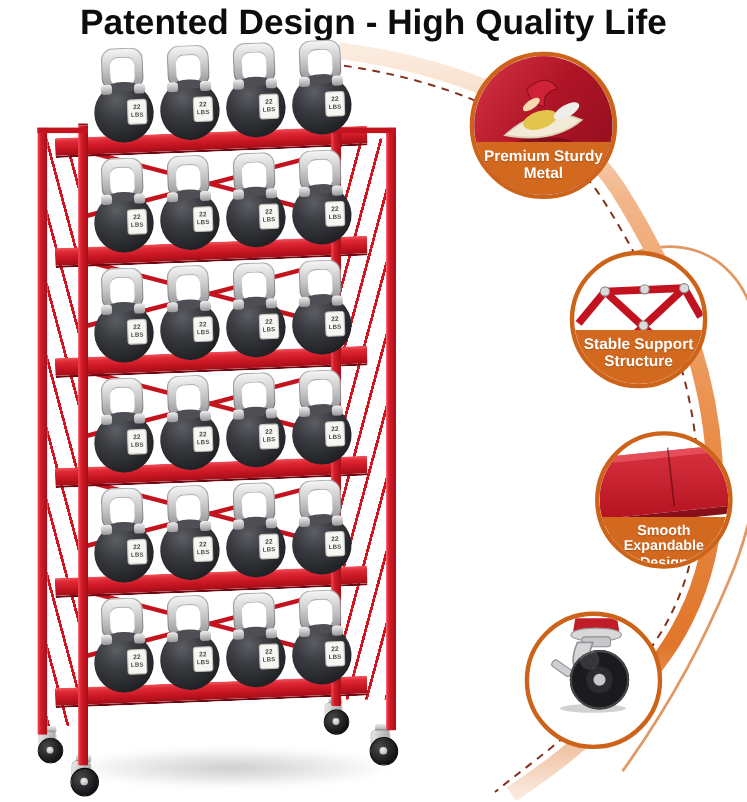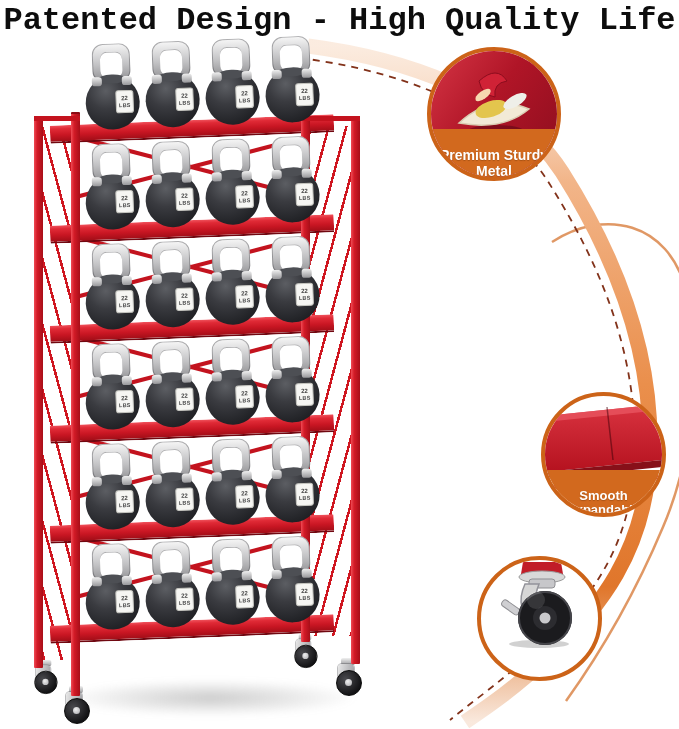--- a/index.html
+++ b/index.html
@@ -1,20 +1,20 @@
 <!DOCTYPE html>
 <html><head>
 <meta charset="utf-8">
 <style>
   html,body{margin:0;padding:0;background:#fff;}
   #stage{position:relative;width:679px;height:729px;overflow:hidden;background:#fff;
          font-family:"Liberation Sans",sans-serif;}
   
   .title{position:absolute;left:0;top:2px;width:100%;text-align:center;
-         font-size:32px;font-weight:bold;color:#0d0d0d;letter-spacing:0;font-family:Liberation Mono, monospace;}
+         font-size:32px;font-weight:bold;color:#0d0d0d;letter-spacing:0;}
   
   .post{position:absolute;width:9px;background:linear-gradient(90deg,#ef4b55 0%,#d31b27 35%,#a80e18 100%);
         border-top:2px solid #8c0b14;border-radius:1px;z-index:2;}
   .ladder{position:absolute;z-index:1;}
   .ladder.left{background:repeating-linear-gradient(75deg,#cf1620 0 2.5px,rgba(0,0,0,0) 2.5px 17px);}
   .ladder.right{background:repeating-linear-gradient(105deg,#cf1620 0 2.5px,rgba(0,0,0,0) 2.5px 17px);}
   .toprail{position:absolute;height:5px;background:#c4131e;z-index:2;}
   .shelf{position:absolute;left:50px;width:284px;height:16px;transform:rotate(-2.3deg);
          background:linear-gradient(180deg,#f0545e 0%,#e02a36 22%,#c91623 60%,#a30e18 100%);
          border-bottom:2px solid #700811;border-radius:1px;z-index:1;}
@@ -55,21 +55,21 @@
   .caster .hub{position:absolute;left:12px;top:21px;width:7px;height:7px;border-radius:50%;
          background:radial-gradient(circle at 40% 35%,#f0f0f0,#a6a6aa);}
   
   #curves{position:absolute;left:0;top:0;z-index:1;}
   .callout{position:absolute;border:4px solid #cc6318;border-radius:50%;background:#fff;
          overflow:hidden;box-sizing:border-box;z-index:2;}
   .callout .content{position:absolute;left:0;top:0;right:0;bottom:0;}
   .band{position:absolute;left:0;right:0;bottom:0;background:#d2691e;display:flex;
         align-items:flex-start;justify-content:center;text-align:center;}
   .band span{display:block;color:#fff;font-weight:bold;font-size:14px;line-height:1.12;
-        padding-top:19px;text-shadow:0 1px 1px rgba(90,40,0,.35);text-align:center;}
+        padding-top:5px;text-shadow:0 1px 1px rgba(90,40,0,.35);text-align:center;}
   .c1{left:427px;top:47px;width:134px;height:134px;}
   .c1 .band{height:38%;} .c1 .band span{width:112px;}
   .c2{left:518px;top:228px;width:125px;height:125px;}
   .c2 .band{height:42%;} .c2 .band span{width:110px;}
   .c3{left:541px;top:392px;width:125px;height:125px;}
   .c3 .band{height:37%;} .c3 .band span{width:118px;font-size:13px;}
   .c4{left:477px;top:556px;width:125px;height:125px;}
   .c4 .band{height:35%;} .c4 .band span{width:80px;}
   .c1 .content{background:linear-gradient(125deg,#d53545 0%,#b01527 45%,#8c0d1e 100%);}
 </style>
@@ -454,20 +454,42 @@
         <ellipse cx="84" cy="50" rx="13" ry="5.5" fill="#efefe9" transform="rotate(-30 84 50)"></ellipse>
         <path d="M48,30 q18,-16 28,0 q-14,2 -12,16 q-13,-2 -16,-16 Z" fill="#d02236" stroke="#8c0d1e" stroke-width="1"></path>
         <ellipse cx="52" cy="44" rx="9" ry="4" fill="#f6d9b0" transform="rotate(-35 52 44)"></ellipse>
       </svg>
     </div>
     <div class="band">
       <span>Premium Sturdy Metal</span>
     </div>
   </div>
 
+  <div class="callout c2">
+    <div class="content">
+      <svg width="117" height="117" viewBox="0 0 117 117">
+        <g stroke="#c3121f" stroke-width="7" fill="none">
+          <path d="M28,33 L100,30"></path>
+          <path d="M28,33 L4,62"></path>
+          <path d="M100,30 L115,56"></path>
+          <path d="M28,33 L103,102"></path>
+          <path d="M100,30 L23,102"></path>
+        </g>
+        <g fill="#dadada" stroke="#8a8a8a" stroke-width="1">
+          <circle cx="28" cy="33" r="4.2"></circle>
+            <circle cx="64" cy="31" r="4.2"></circle>
+          <circle cx="100" cy="30" r="4.2"></circle>
+            <circle cx="63" cy="64" r="4.2"></circle>
+        </g>
+      </svg>
+    </div>
+    <div class="band">
+      <span>Stable Support Structure</span>
+    </div>
+  </div>
 
   <div class="callout c3">
     <div class="content">
       <svg width="117" height="117" viewBox="0 0 117 117">
         <defs>
           <linearGradient id="pg" x1="0" y1="0" x2="0" y2="1">
             <stop offset="0" stop-color="#d93340"></stop>
               <stop offset="1" stop-color="#b5121f"></stop>
           </linearGradient>
         </defs>

